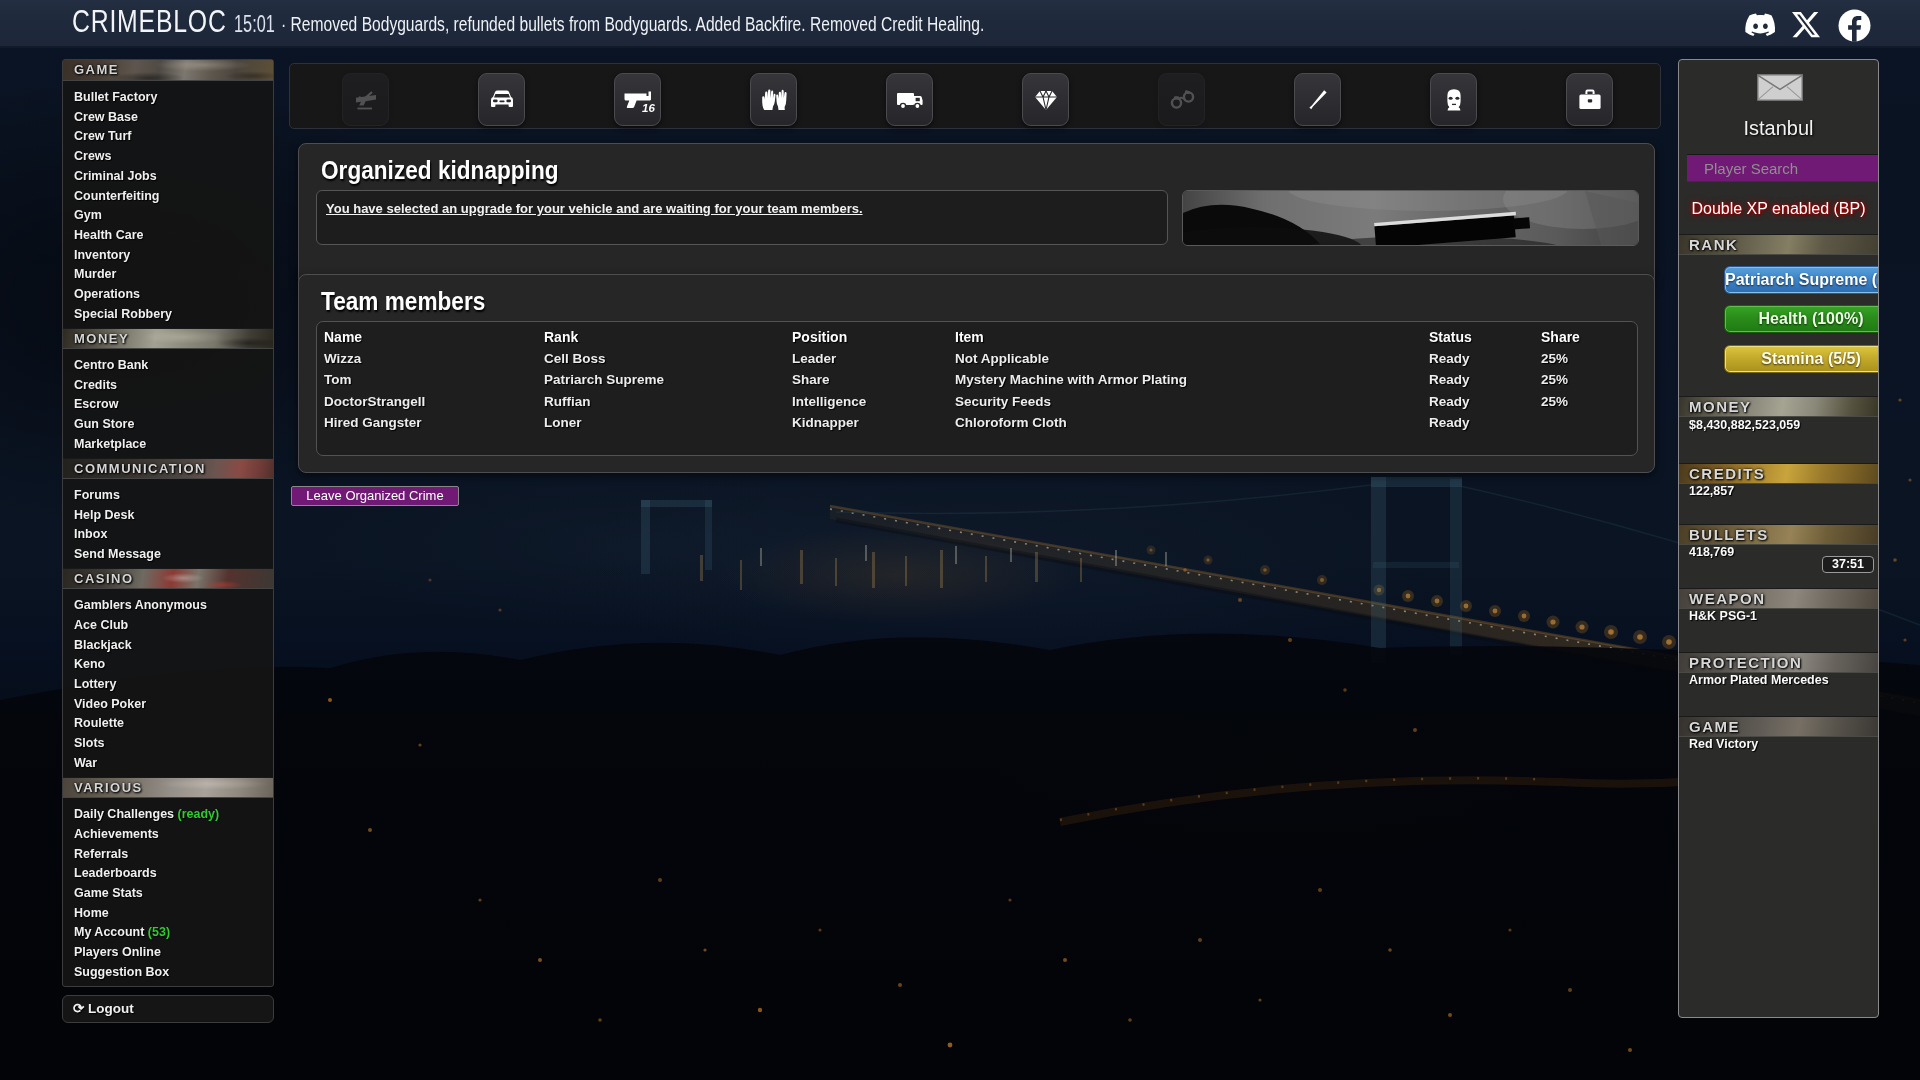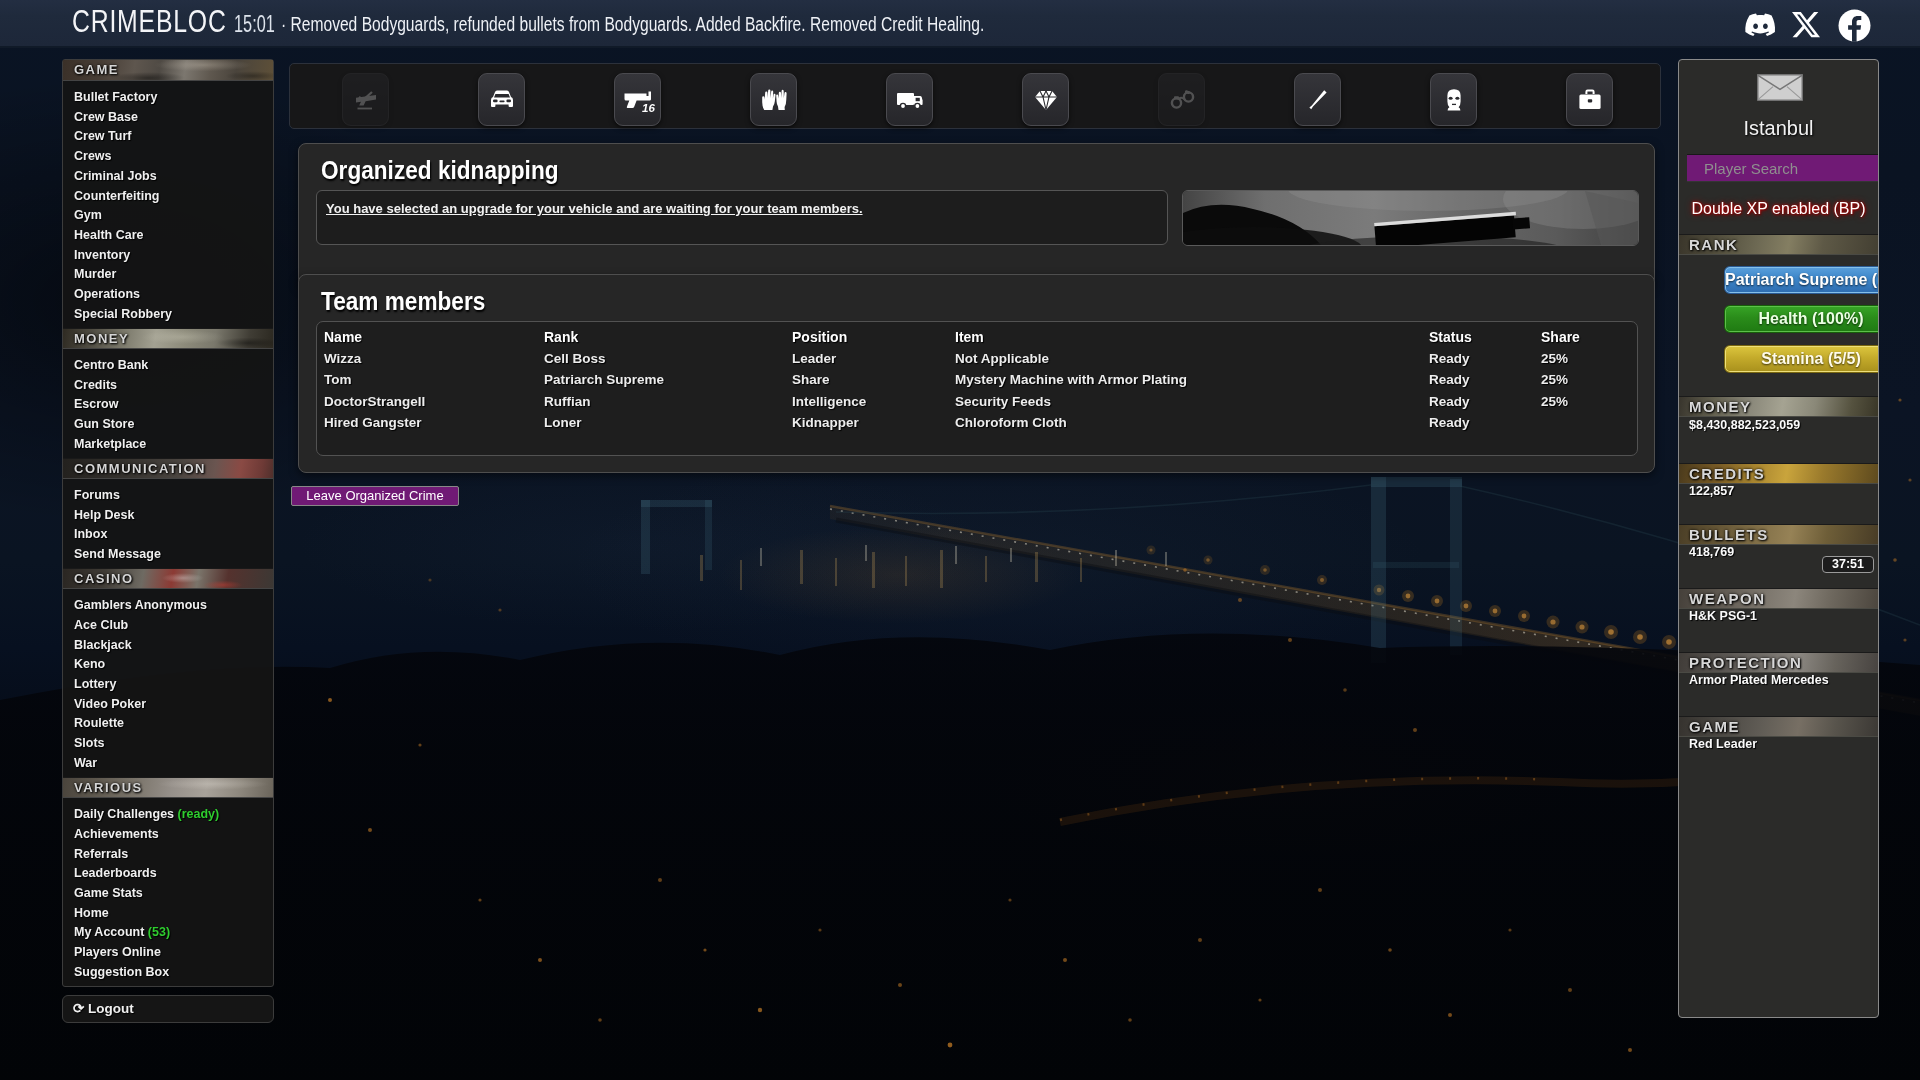--- a/index.html
+++ b/index.html
@@ -478,15 +478,15 @@
     <div class="rhead" style="top:403px"><div class="tex" style="background:linear-gradient(100deg,#4a3a1c 0%,#7a5c26 20%,#a8852f 38%,#c9a43c 54%,#9a7a2c 72%,#5e4a1e 100%)"></div><span>CREDITS</span></div>
     <div class="rval" style="top:424px">122,857</div>
     <div class="rhead" style="top:464px"><div class="tex" style="background:linear-gradient(100deg,#4a3e26 0%,#655636 20%,#827048 40%,#968256 56%,#6e5e38 74%,#483c26 100%)"></div><span>BULLETS</span></div>
     <div class="rval" style="top:485px">418,769</div>
     <div style="position:absolute;left:143px;top:496px;width:52px;height:17px;background:#1c1c1c;border:1px solid #9a9a9a;border-radius:4px;text-align:center;font-size:12.5px;font-weight:700;color:#fff;line-height:15px;">37:51</div>
     <div class="rhead" style="top:528px"><div class="tex" style="background:linear-gradient(100deg,#45403a 0%,#5e5850 20%,#79736a 40%,#8c867c 58%,#6e685e 76%,#4c463e 100%)"></div><span>WEAPON</span></div>
     <div class="rval" style="top:549px">H&amp;K PSG-1</div>
     <div class="rhead" style="top:592px"><div class="tex" style="background:linear-gradient(100deg,#403c38 0%,#585450 22%,#716d68 42%,#8a8680 60%,#67635c 78%,#474340 100%)"></div><span>PROTECTION</span></div>
     <div class="rval" style="top:613px">Armor Plated Mercedes</div>
     <div class="rhead" style="top:656px"><div class="tex" style="background:linear-gradient(100deg,#35322e 0%,#4c4944 22%,#615d56 42%,#776f64 60%,#58544c 78%,#3b3834 100%)"></div><span>GAME</span></div>
-    <div class="rval" style="top:677px">Red Leader</div>
+    <div class="rval" style="top:677px">Red Victory</div>
   </div>
 </div>
 
 </body></html>

